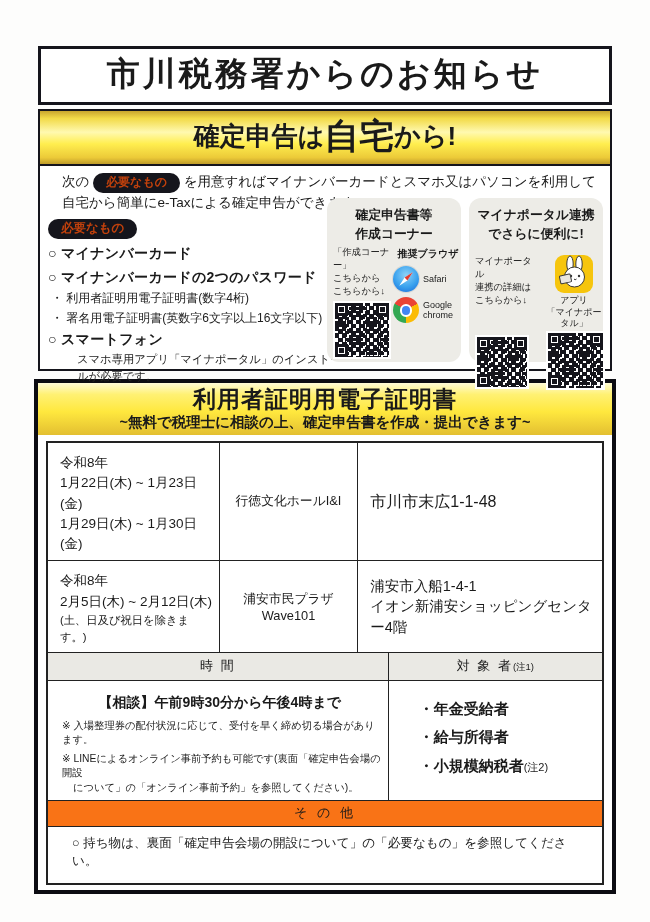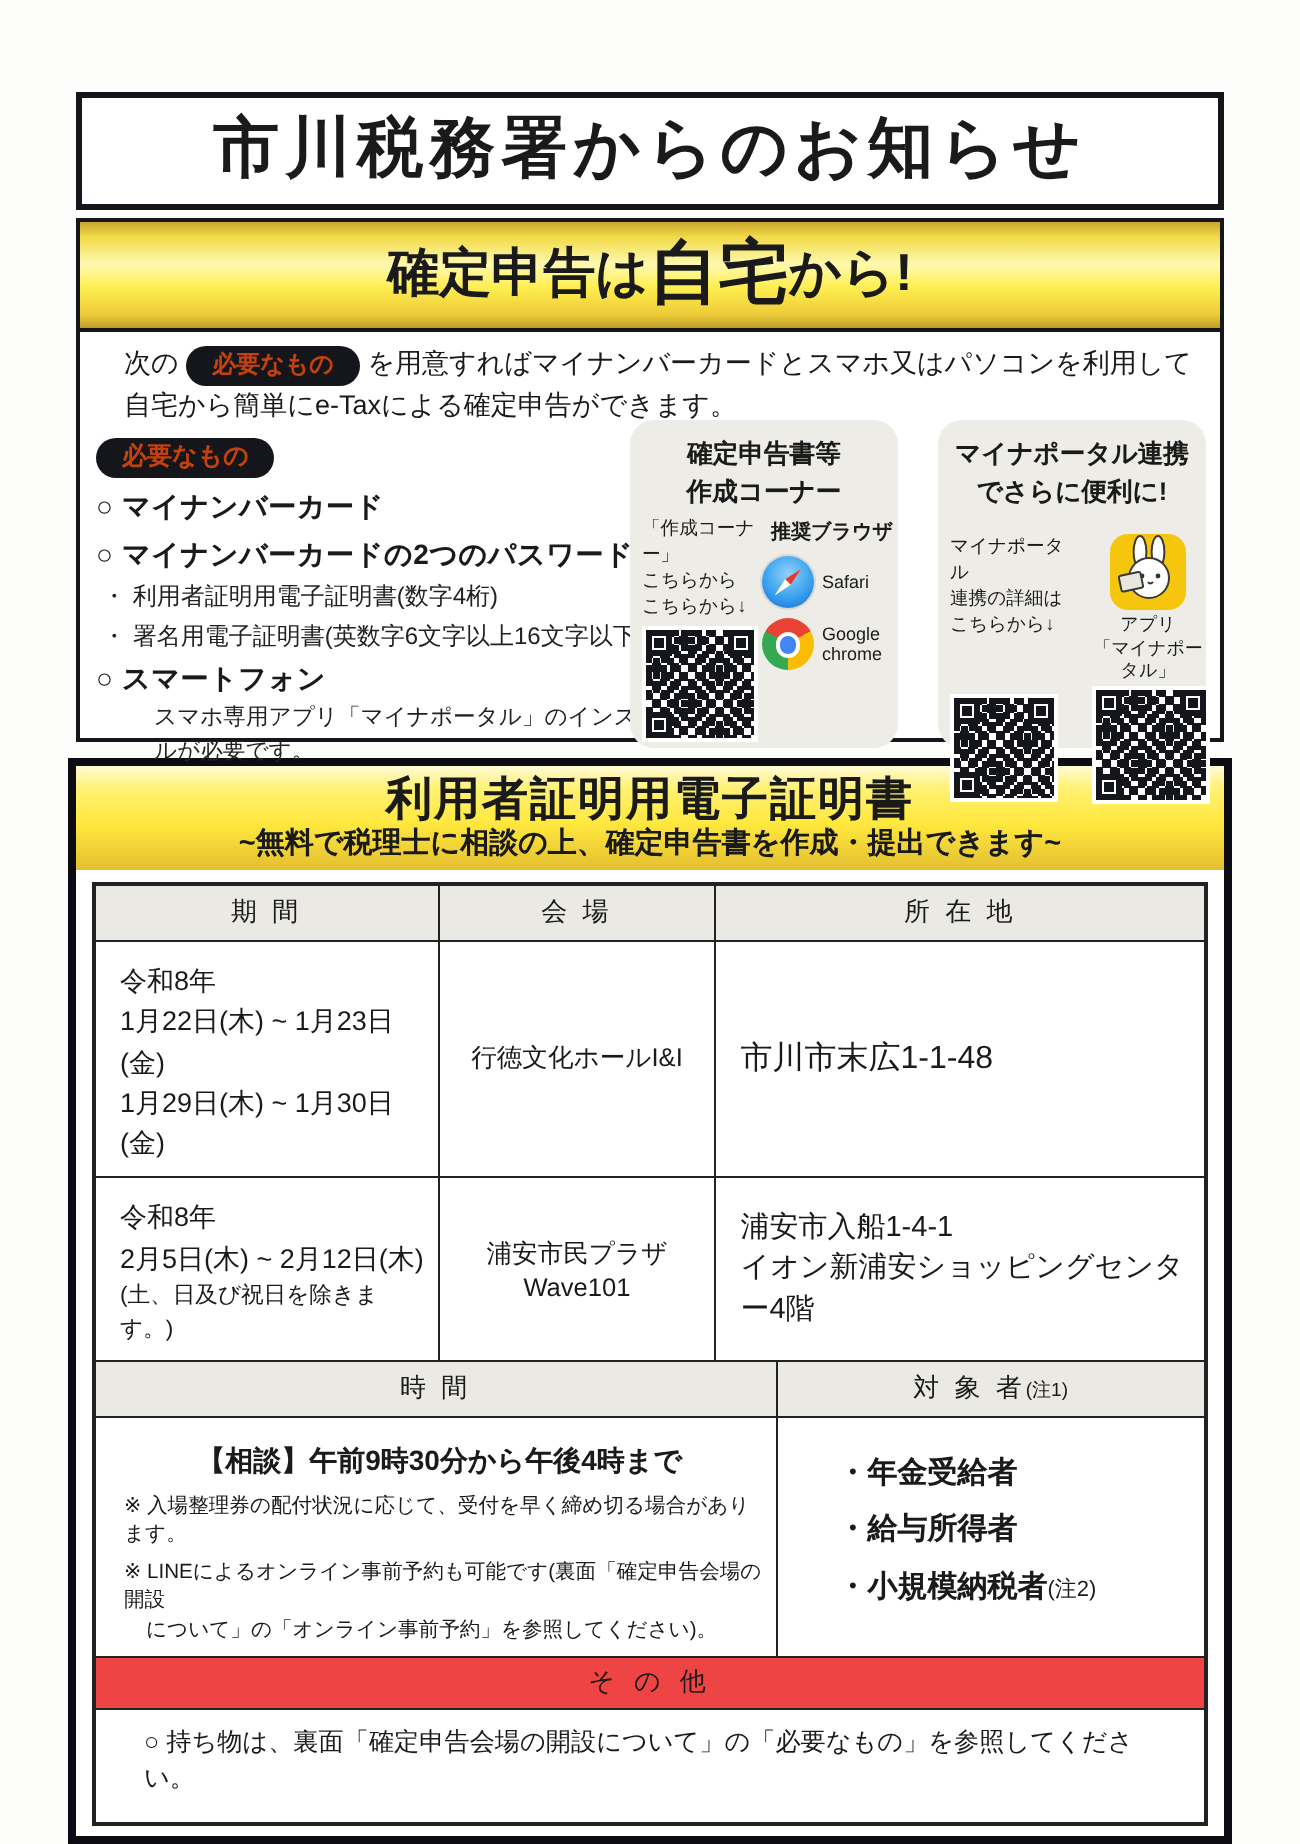--- a/index.html
+++ b/index.html
@@ -27,21 +27,21 @@
   .pill{
     display:inline-block;background:#15151c;color:#c2410c;border-radius:12px;
     padding:1px 13px 2px;font-size:12px;font-weight:700;line-height:1.4;
   }
   .req-list{width:302px;}
   .req-list .pill{margin:1px 0 3px;font-size:12.5px;}
   .req-main{font-size:14px;font-weight:700;line-height:1.68;letter-spacing:.3px;}
   .req-sub{font-size:12px;line-height:1.6;padding-left:3px;color:#222;}
   .req-note{font-size:11.3px;line-height:1.5;padding-left:29px;color:#222;}
   
-  .qr-wrap{position:absolute;right:7px;top:44px;display:flex;gap:20px;align-items:flex-end;}
+  .qr-wrap{position:absolute;right:7px;top:32px;display:flex;gap:8px;align-items:flex-end;}
   .qr-box{width:134px;height:164px;background:#edece7;border-radius:12px;
     padding:7px 6px 5px;box-sizing:border-box;}
   .qr-title{text-align:center;font-size:12.8px;font-weight:700;line-height:1.5;}
   .qb-row{display:flex;margin-top:3px;}
   .hint{font-size:9.3px;line-height:1.4;letter-spacing:0;}
   .qr{position:relative;border:2px solid #fff;box-sizing:content-box;
     background:
       repeating-conic-gradient(#15151c 0% 25%,rgba(255,255,255,0) 0% 50%) 3px 3px/9px 9px,
       repeating-conic-gradient(#15151c 0% 25%,#fff 0% 50%) 0 0/7px 7px;}
   .qr i{position:absolute;width:13px;height:13px;background:#fff;border:3px solid #15151c;box-sizing:border-box;}
@@ -85,21 +85,21 @@
   .venue-cell{display:flex;align-items:center;justify-content:center;font-size:12.8px;text-align:center;padding:2px;}
   .addr-cell{display:flex;flex-direction:column;justify-content:center;padding-left:12px;font-size:16px;line-height:1.4;}
   .addr-cell.two{font-size:14.5px;}
   .vrow1{min-height:82px;}
   .vrow2{min-height:74px;}
   .time-cell{padding:9px 4px 5px 8px;}
   .time-main{font-size:14px;font-weight:600;text-align:center;line-height:1.8;}
   .time-note{font-size:10.3px;line-height:1.4;margin-top:4px;padding-left:6px;}
   .aud-cell{padding:14px 0 0 30px;font-size:15px;font-weight:600;line-height:1.9;}
   .aud-note{font-size:11px;font-weight:400;}
-  .scell{background:#ef4444;text-align:center;font-size:13px;letter-spacing:3px;padding:3px 0 4px;}
+  .scell{background:#f97316;text-align:center;font-size:13px;letter-spacing:3px;padding:3px 0 4px;}
   .sonota-body{padding:8px 12px 8px 24px;font-size:12.6px;line-height:1.42;}
   .sonota-body div{margin-bottom:4px;}
 </style>
 </head>
 <body>
 
 <div>
 
   <div class="header-box">
     <div class="t">市川税務署からのお知らせ</div>
@@ -210,25 +210,20 @@
   </div>
 
   <div class="section2">
     <div class="s2-header">
       <div class="s2-title">利用者証明用電子証明書</div>
       <div class="s2-sub">~無料で税理士に相談の上、確定申告書を作成・提出できます~</div>
     </div>
 
     <div class="tablewrap">
 
-      <div class="grow vcols rowline">
-        <div class="cell hcell">期 間</div>
-        <div class="cell hcell">会 場</div>
-        <div class="cell hcell">所 在 地</div>
-      </div>
 
       <div class="grow vcols rowline vrow1">
         <div class="cell period-cell">
           <div>令和8年</div>
           <div>1月22日(木) ~ 1月23日(金)</div>
           <div>1月29日(木) ~ 1月30日(金)</div>
         </div>
         <div class="cell venue-cell">行徳文化ホールI&amp;I</div>
         <div class="cell addr-cell">
           <div>市川市末広1-1-48</div>

